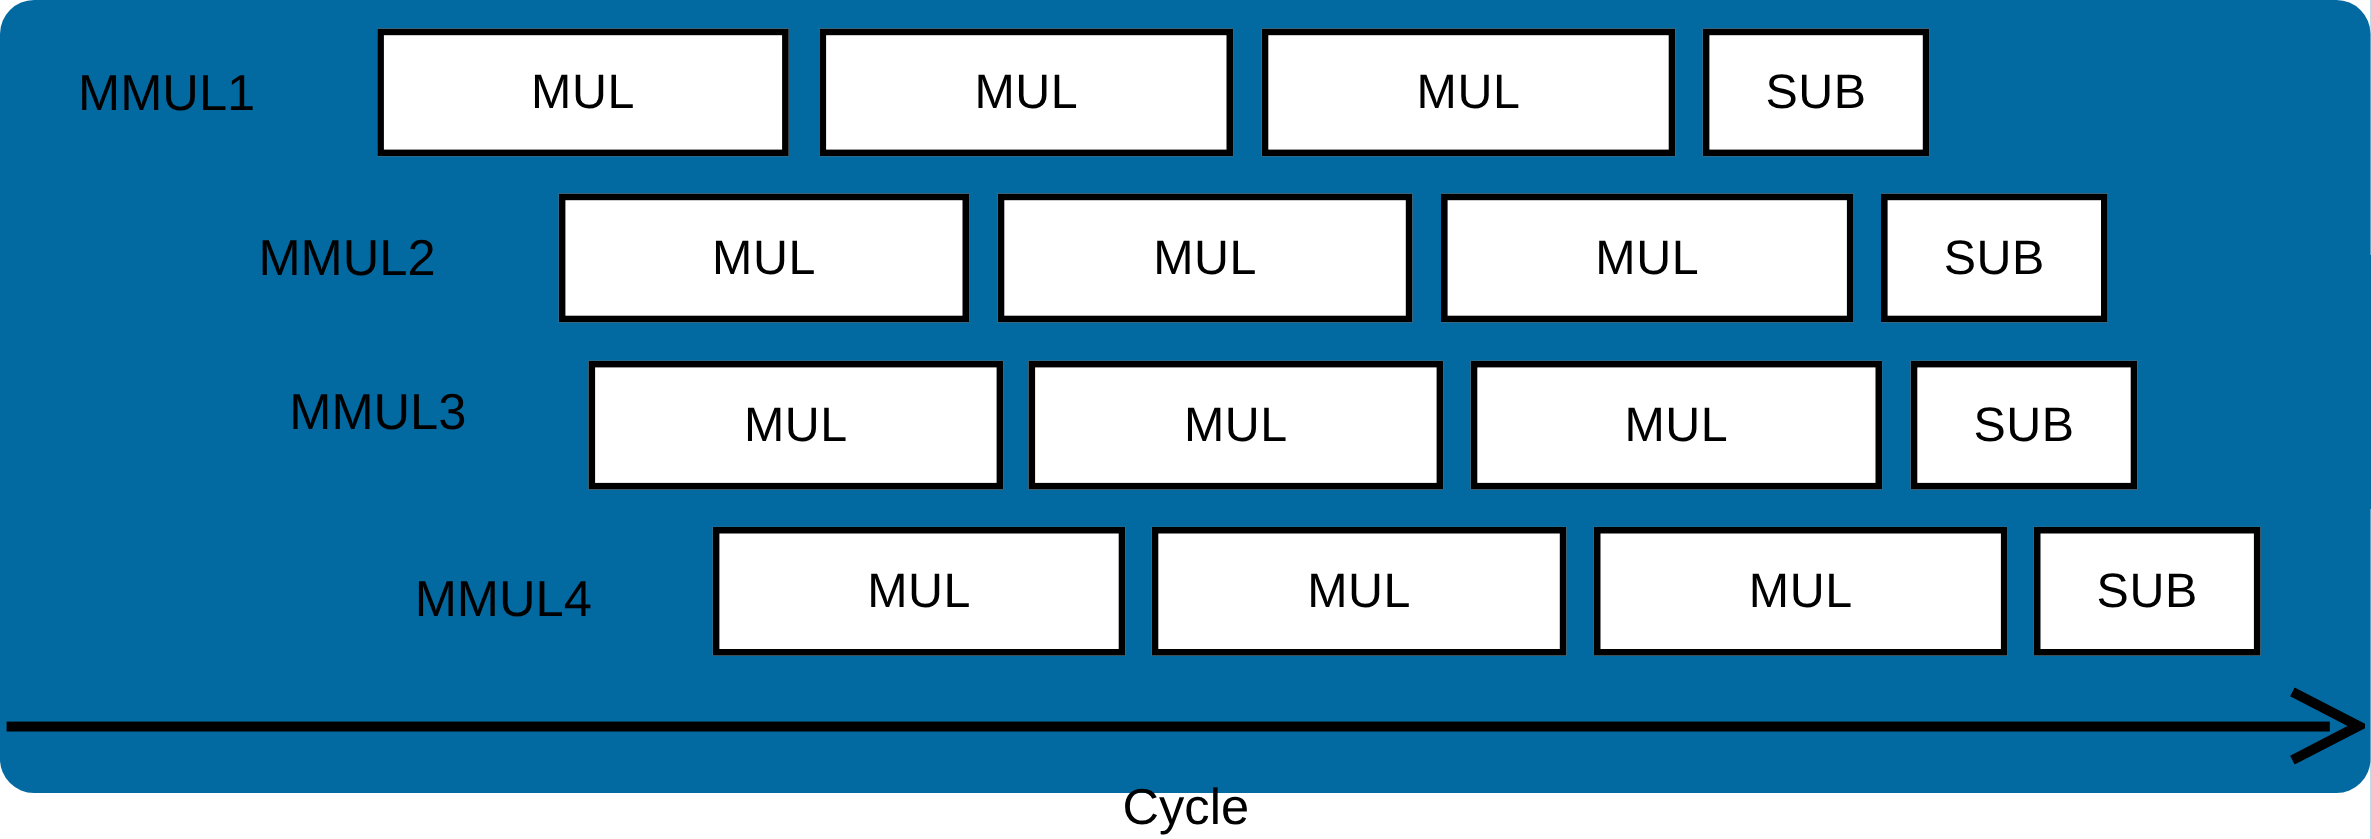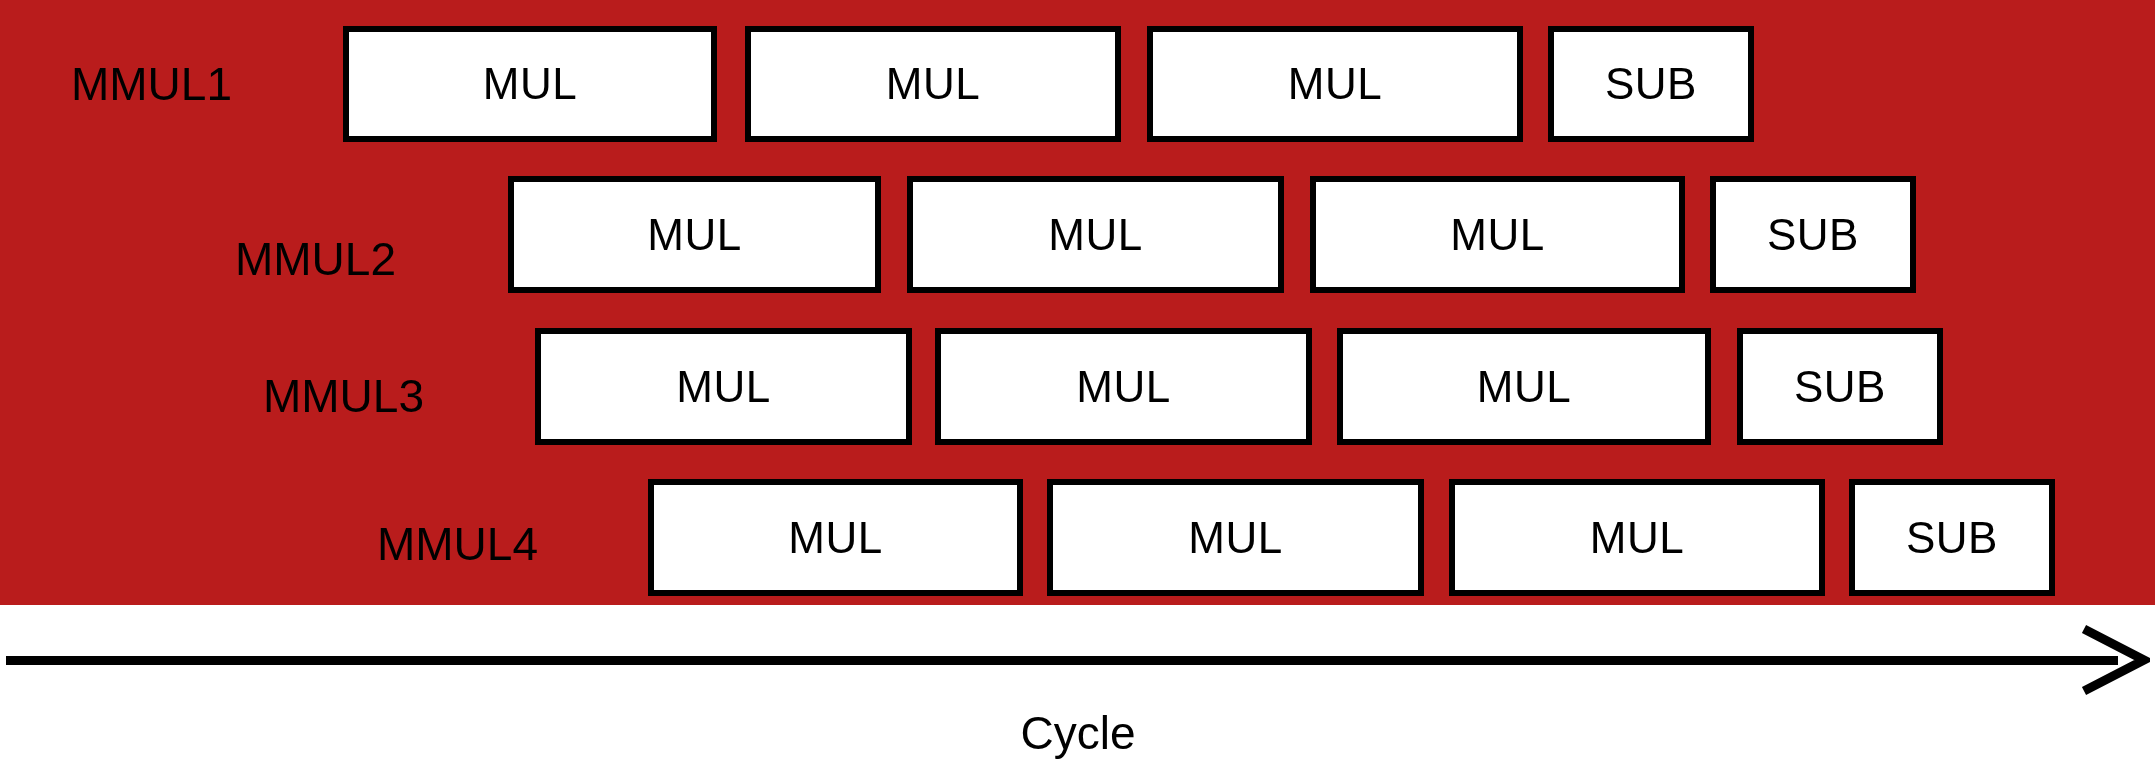--- a/index.html
+++ b/index.html
@@ -10,22 +10,23 @@
   body {
     width: 2155px;
     height: 763px;
     font-family: "Liberation Sans", sans-serif;
     color: #000000;
     overflow: hidden;
   }
   #stage {
     position: relative;
     width: 2155px;
-    height: 605px;
-    background: #b91c1c;
+    height: 721px;
+    background: #0369a1;
+    border-radius: 31px;
   }
   .row-label {
     position: absolute;
     font-size: 46px;
     line-height: 1;
     color: #000000;
     white-space: nowrap;
     text-align: right;
     transform: translateY(-50%);
   }
@@ -61,26 +62,26 @@
 </style>
 </head>
 <body>
 
 <div id="stage">
     <div class="row-label" style="left: 12px; width: 220px; top: 84px;">MMUL1</div>
     <div class="op-box" style="left: 343px; top: 26px; width: 374px; height: 116px;">MUL</div>
     <div class="op-box" style="left: 745px; top: 26px; width: 376px; height: 116px;">MUL</div>
     <div class="op-box" style="left: 1147px; top: 26px; width: 376px; height: 116px;">MUL</div>
     <div class="op-box" style="left: 1548px; top: 26px; width: 206px; height: 116px;">SUB</div>
-    <div class="row-label" style="left: 176px; width: 220px; top: 234px; margin-top: 25px;">MMUL2</div>
+    <div class="row-label" style="left: 176px; width: 220px; top: 234px;">MMUL2</div>
     <div class="op-box" style="left: 508px; top: 176px; width: 373px; height: 117px;">MUL</div>
     <div class="op-box" style="left: 907px; top: 176px; width: 377px; height: 117px;">MUL</div>
     <div class="op-box" style="left: 1310px; top: 176px; width: 375px; height: 117px;">MUL</div>
     <div class="op-box" style="left: 1710px; top: 176px; width: 206px; height: 117px;">SUB</div>
-    <div class="row-label" style="left: 204px; width: 220px; top: 396px;">MMUL3</div>
+    <div class="row-label" style="left: 204px; width: 220px; top: 374px;">MMUL3</div>
     <div class="op-box" style="left: 535px; top: 328px; width: 377px; height: 117px;">MUL</div>
     <div class="op-box" style="left: 935px; top: 328px; width: 377px; height: 117px;">MUL</div>
     <div class="op-box" style="left: 1337px; top: 328px; width: 374px; height: 117px;">MUL</div>
     <div class="op-box" style="left: 1737px; top: 328px; width: 206px; height: 117px;">SUB</div>
     <div class="row-label" style="left: 318px; width: 220px; top: 544px;">MMUL4</div>
     <div class="op-box" style="left: 648px; top: 479px; width: 375px; height: 117px;">MUL</div>
     <div class="op-box" style="left: 1047px; top: 479px; width: 377px; height: 117px;">MUL</div>
     <div class="op-box" style="left: 1449px; top: 479px; width: 376px; height: 117px;">MUL</div>
     <div class="op-box" style="left: 1849px; top: 479px; width: 206px; height: 117px;">SUB</div>
     <div class="axis-line" style="left: 6px; top: 655.5px; width: 2112px; height: 9px;"></div>

